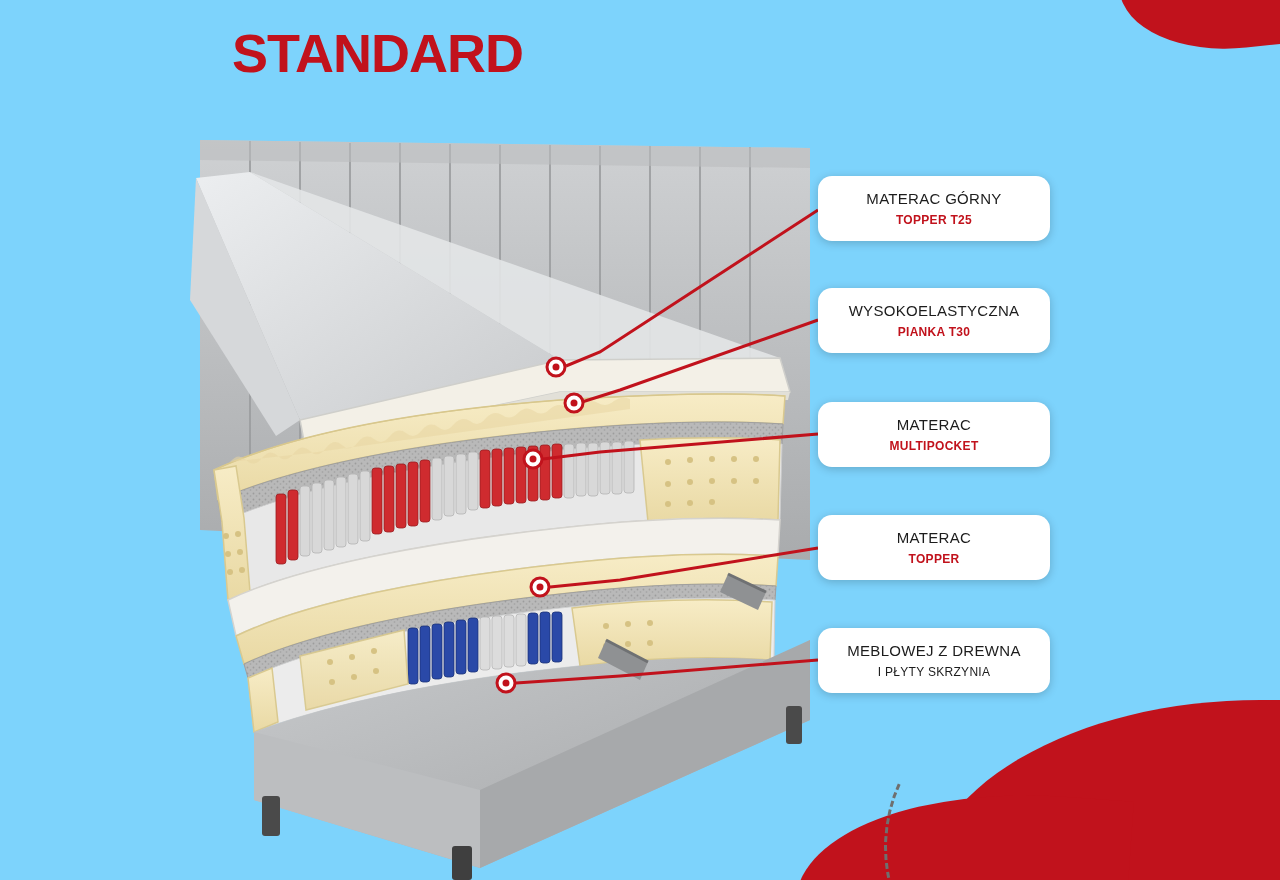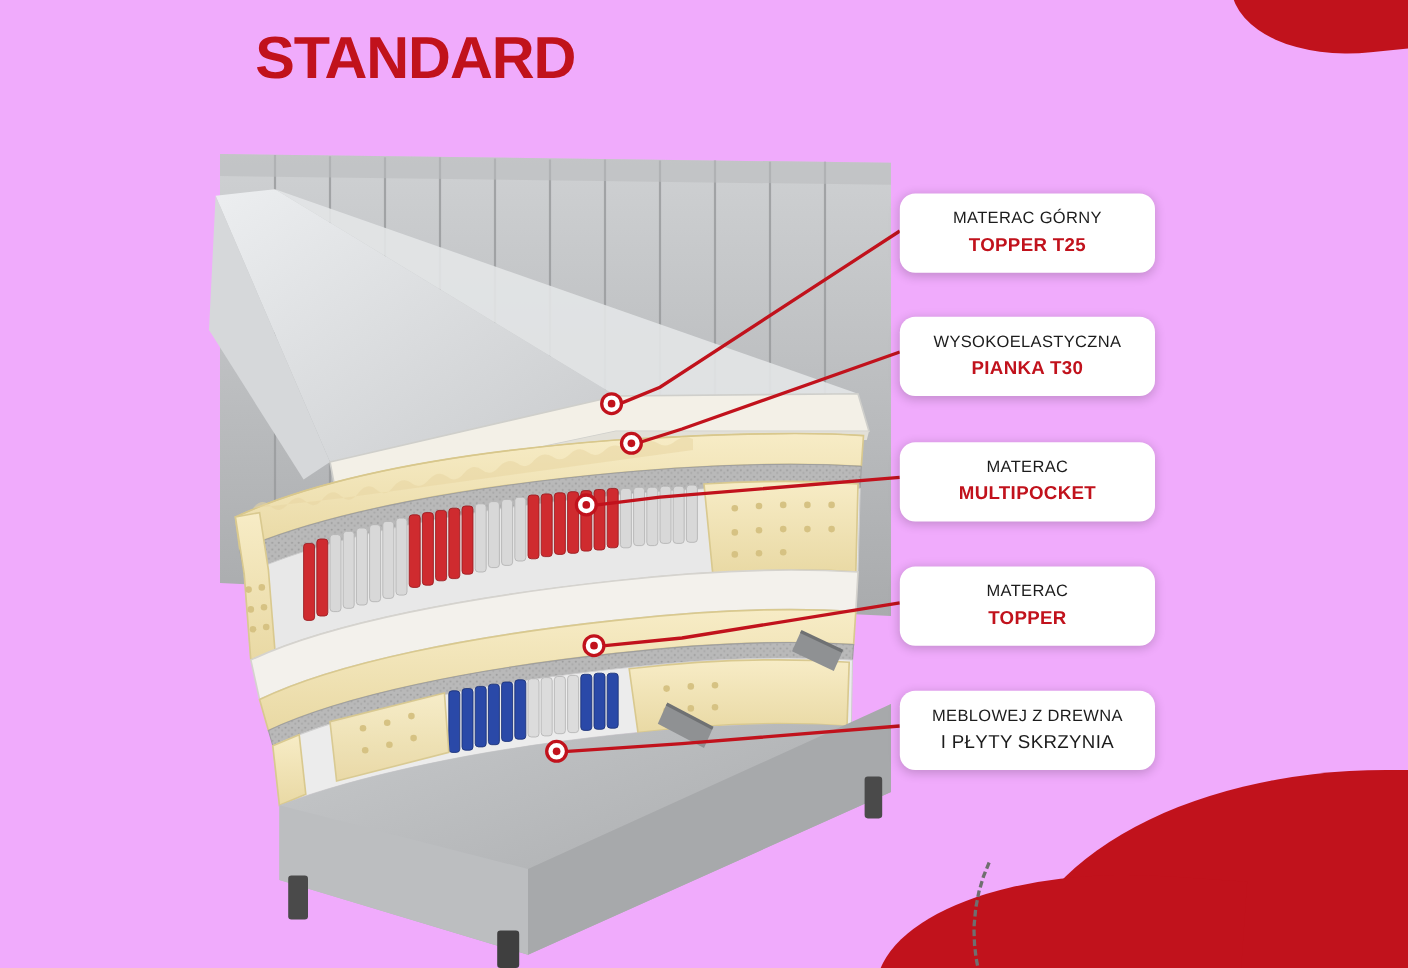--- a/index.html
+++ b/index.html
@@ -8,21 +8,21 @@
     background: #ffffff;
   }
   body {
     font-family: "Liberation Sans", sans-serif;
   }
   #page {
     position: relative;
     width: 1280px;
     height: 880px;
     overflow: hidden;
-    background: #f0abfc;
+    background: #7dd3fc;
   }
 
   
   .corner-tr {
     position: absolute;
     top: -70px;
     right: -40px;
     width: 200px;
     height: 120px;
     background: #c1121c;
@@ -100,21 +100,21 @@
   }
   .callout .l1 {
     display: block;
     font-size: 15px;
     color: #1c1c1c;
     letter-spacing: .3px;
     line-height: 1.35;
   }
   .callout .l2 {
     display: block;
-    font-size: 17px;
+    font-size: 12px;
     font-weight: bold;
     color: #c1121c;
     letter-spacing: .3px;
     line-height: 1.35;
     margin-top: 3px;
   }
   .callout.two-line-plain .l2 {
     color: #1c1c1c;
     font-weight: normal;
   }

